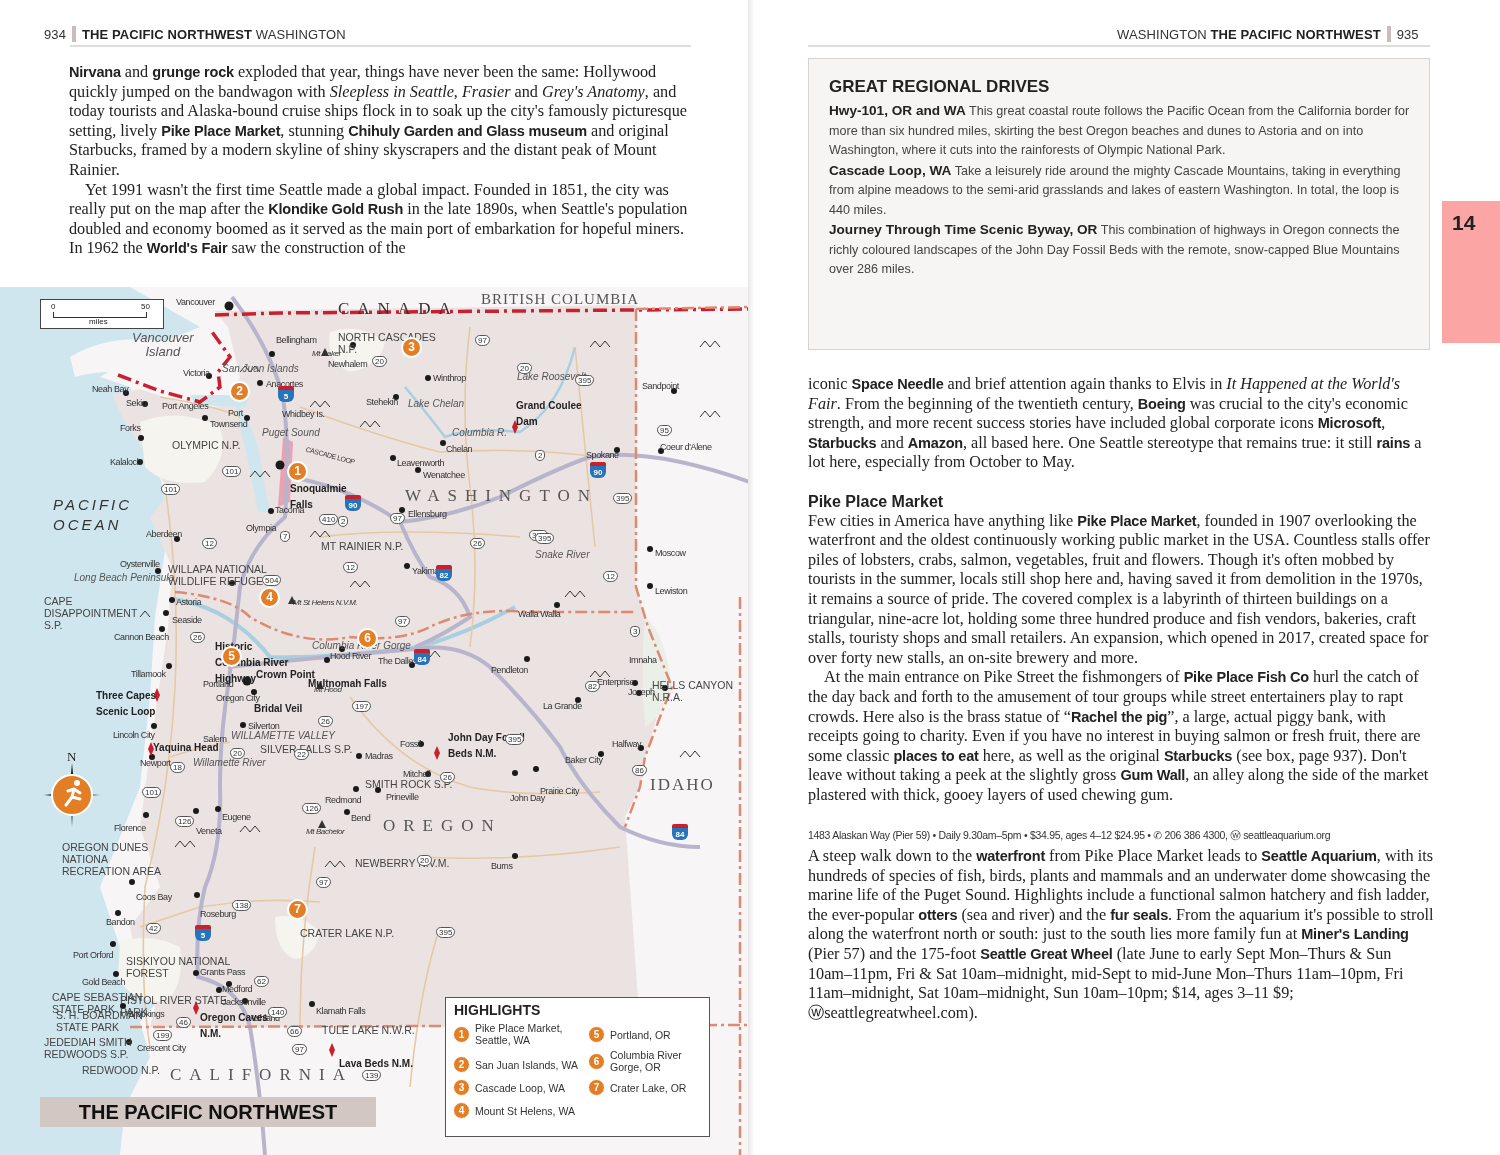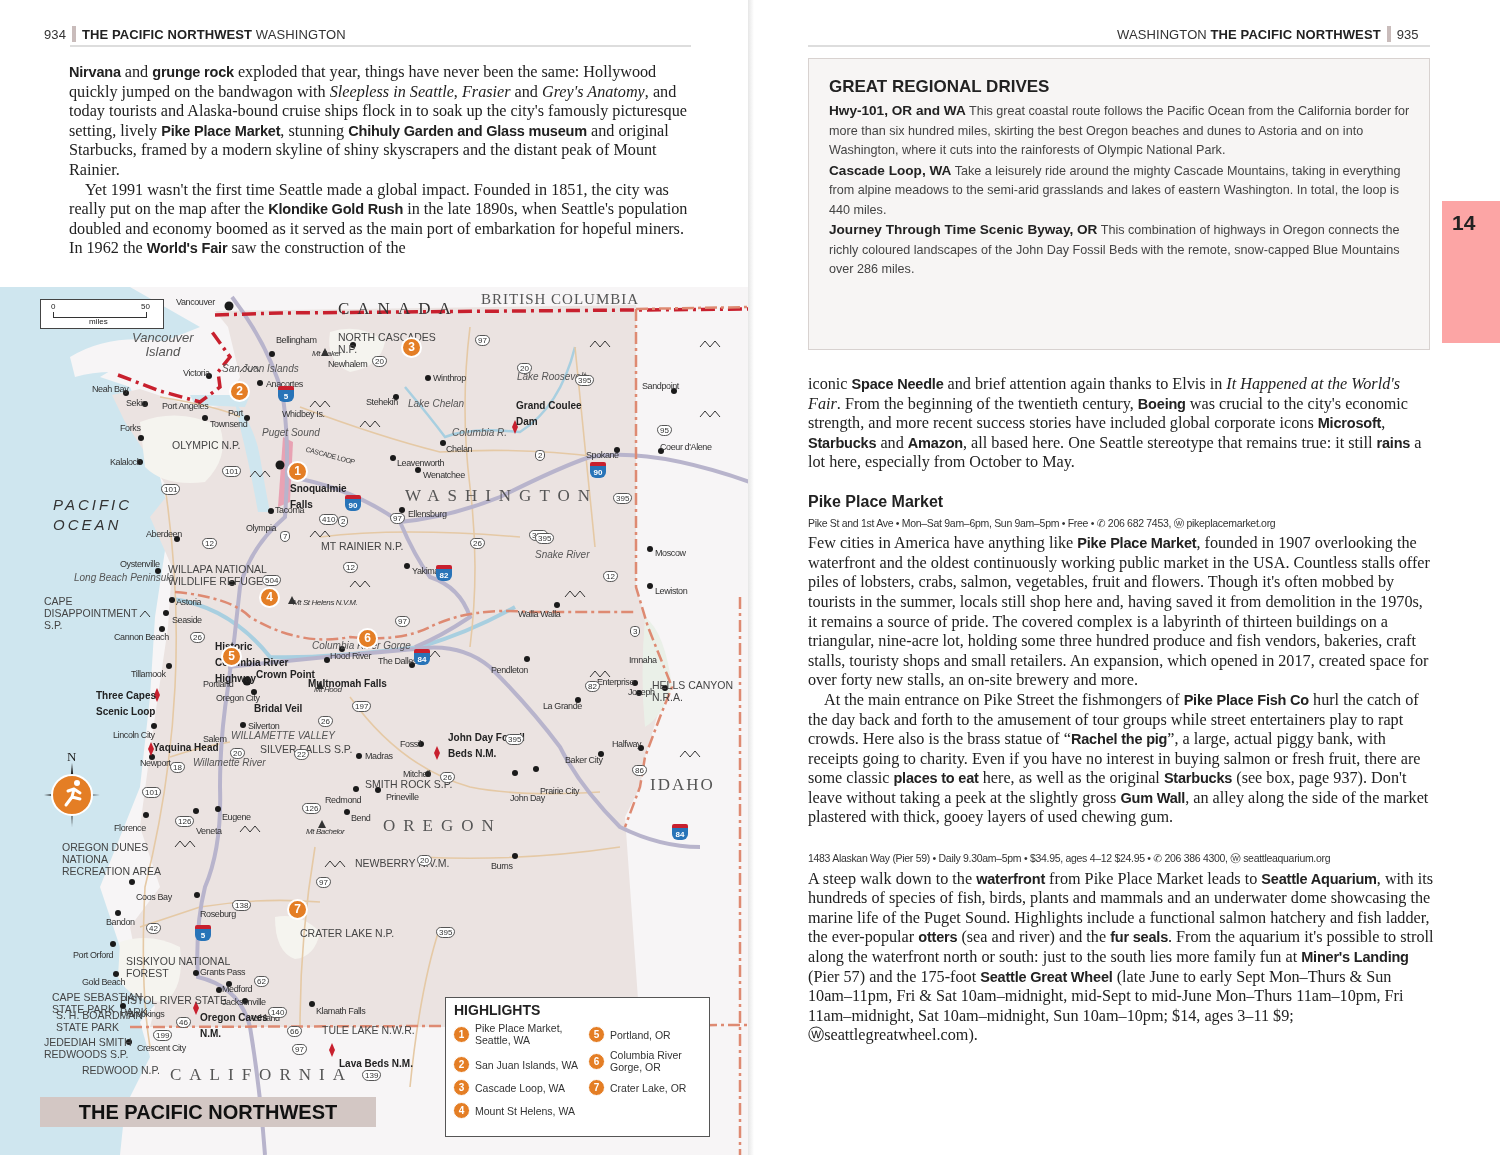--- a/index.html
+++ b/index.html
@@ -502,20 +502,19 @@
   </div>
 
   <div class="tab">
       <span>14</span>
     </div>
 
   <div class="body-text" style="left:58px;top:375px;width:626px;">
     <p>iconic <span class="sb">Space Needle</span> and brief attention again thanks to Elvis in <i>It Happened at the World's Fair</i>. From the beginning of the twentieth century, <span class="sb">Boeing</span> was crucial to the city's economic strength, and more recent success stories have included global corporate icons <span class="sb">Microsoft</span>, <span class="sb">Starbucks</span> and <span class="sb">Amazon</span>, all based here. One Seattle stereotype that remains true: it still <span class="sb">rains</span> a lot here, especially from October to May.</p>
     <div style="height:19px"></div>
     <h2 class="h2">Pike Place Market</h2>
-    <div class="info">Pike St and 1st Ave • Mon–Sat 9am–6pm, Sun 9am–5pm • Free • ✆ 206 682 7453, ⓦ pikeplacemarket.org</div>
     <p>Few cities in America have anything like <span class="sb">Pike Place Market</span>, founded in 1907 overlooking the waterfront and the oldest continuously working public market in the USA. Countless stalls offer piles of lobsters, crabs, salmon, vegetables, fruit and flowers. Though it's often mobbed by tourists in the summer, locals still shop here and, having saved it from demolition in the 1970s, it remains a source of pride. The covered complex is a labyrinth of thirteen buildings on a triangular, nine-acre lot, holding some three hundred produce and fish vendors, bakeries, craft stalls, touristy shops and small retailers. An expansion, which opened in 2017, created space for over forty new stalls, an on-site brewery and more.</p>
     <p class="ind">At the main entrance on Pike Street the fishmongers of <span class="sb">Pike Place Fish Co</span> hurl the catch of the day back and forth to the amusement of tour groups while street entertainers play to rapt crowds. Here also is the brass statue of “<span class="sb">Rachel the pig</span>”, a large, actual piggy bank, with receipts going to charity. Even if you have no interest in buying salmon or fresh fruit, there are some classic <span class="sb">places to eat</span> here, as well as the original <span class="sb">Starbucks</span> (see box, page 937). Don't leave without taking a peek at the slightly gross <span class="sb">Gum Wall</span>, an alley along the side of the market plastered with thick, gooey layers of used chewing gum.</p>
     <div style="height:19px"></div>
     <div class="info">1483 Alaskan Way (Pier 59) • Daily 9.30am–5pm • $34.95, ages 4–12 $24.95 • ✆ 206 386 4300, ⓦ seattleaquarium.org</div>
     <p>A steep walk down to the <span class="sb">waterfront</span> from Pike Place Market leads to <span class="sb">Seattle Aquarium</span>, with its hundreds of species of fish, birds, plants and mammals and an underwater dome showcasing the marine life of the Puget Sound. Highlights include a functional salmon hatchery and fish ladder, the ever-popular <span class="sb">otters</span> (sea and river) and the <span class="sb">fur seals</span>. From the aquarium it's possible to stroll along the waterfront north or south: just to the south lies more family fun at <span class="sb">Miner's Landing</span> (Pier 57) and the 175-foot <span class="sb">Seattle Great Wheel</span> (late June to early Sept Mon–Thurs &amp; Sun 10am–11pm, Fri &amp; Sat 10am–midnight, mid-Sept to mid-June Mon–Thurs 11am–10pm, Fri 11am–midnight, Sat 10am–midnight, Sun 10am–10pm; $14, ages 3–11 $9; ⓦseattlegreatwheel.com).</p>
   </div>
 </div>
 
 </body></html>

